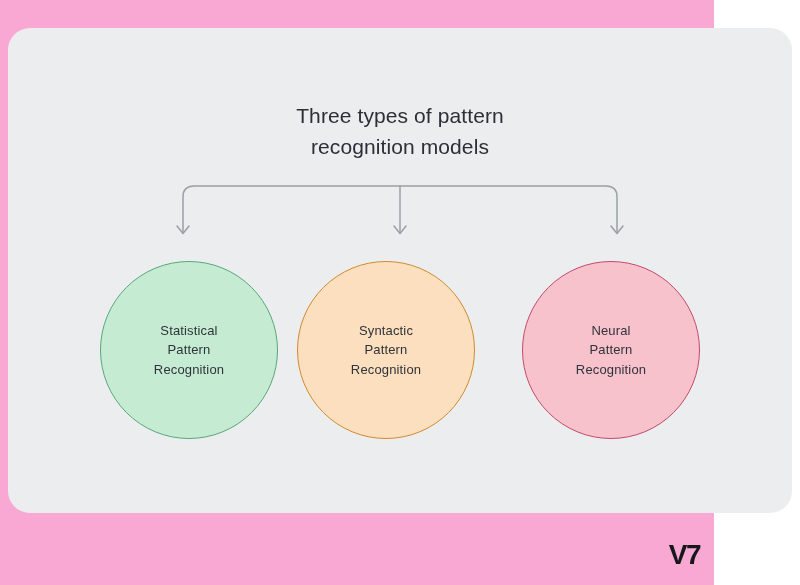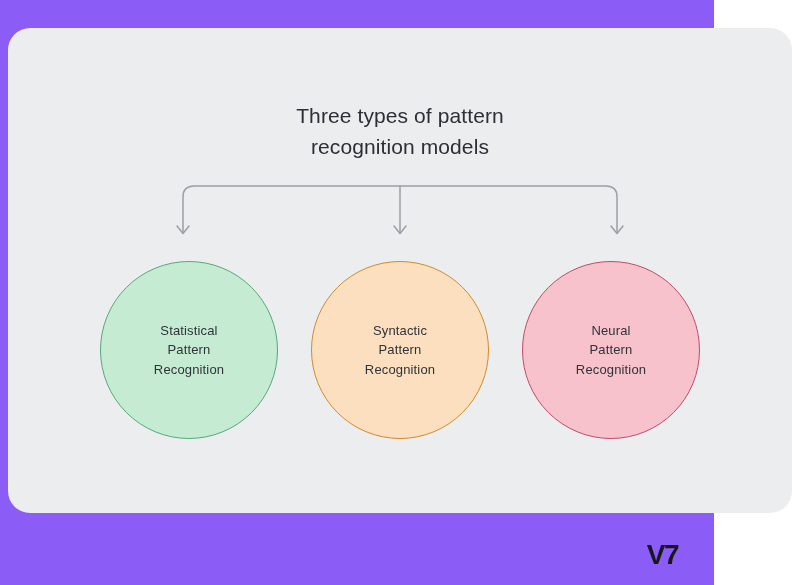--- a/index.html
+++ b/index.html
@@ -14,21 +14,21 @@
     overflow: hidden;
     font-family: "Liberation Sans", sans-serif;
     -webkit-font-smoothing: antialiased;
   }
 
   #stage {
     position: absolute;
     inset: 0;
     width: 714px;
     height: 585px;
-    background: #8b5cf6;
+    background: #f9a8d4;
   }
 
   
   #card {
     position: absolute;
     left: 8px;
     top: 28px;
     width: 784px;
     height: 485px;
     background: #ebedef;
@@ -82,36 +82,36 @@
     letter-spacing: 0.15px;
   }
 
   #circle-statistical {
     left: 100px;
     top: 261px;
     background: #c5ecd2;
     border-color: #57a879;
   }
   #circle-syntactic {
-    left: 311px;
+    left: 297px;
     top: 261px;
     background: #fbdfbe;
     border-color: #d38a2c;
   }
   #circle-neural {
     left: 522px;
     top: 261px;
     background: #f7c2cc;
     border-color: #c44a6b;
   }
 
   
   #logo {
     position: absolute;
-    right: 36px;
+    right: 14px;
     bottom: 16px;
     font-size: 28px;
     font-weight: 700;
     color: #16181c;
     letter-spacing: -1.5px;
     font-family: "Liberation Sans", sans-serif;
     line-height: 1;
     text-align: right;
   }
 </style>

